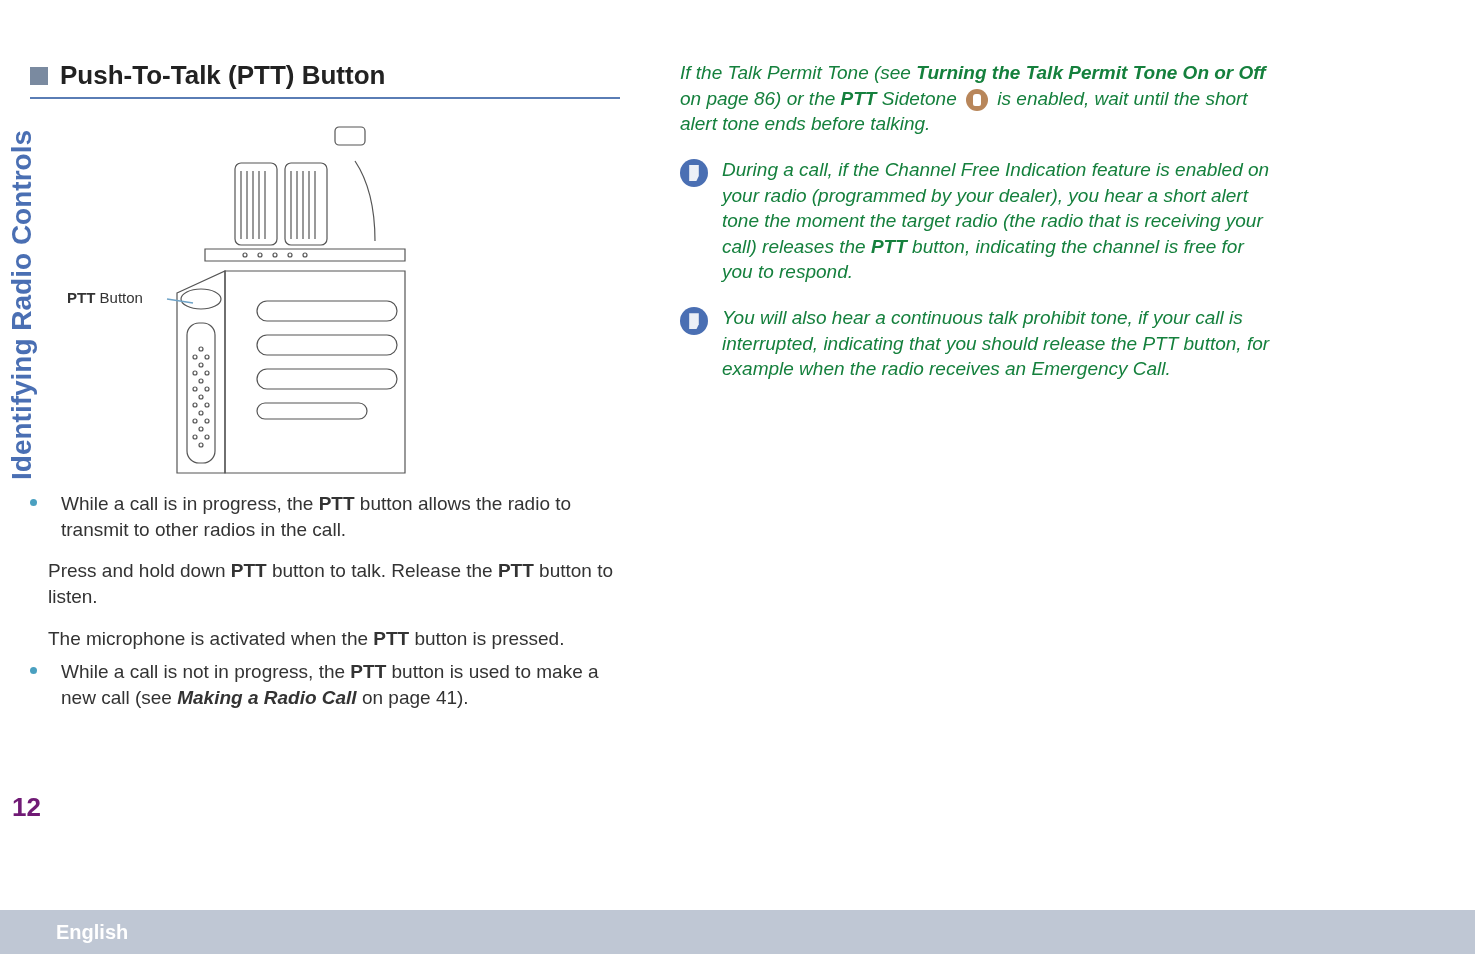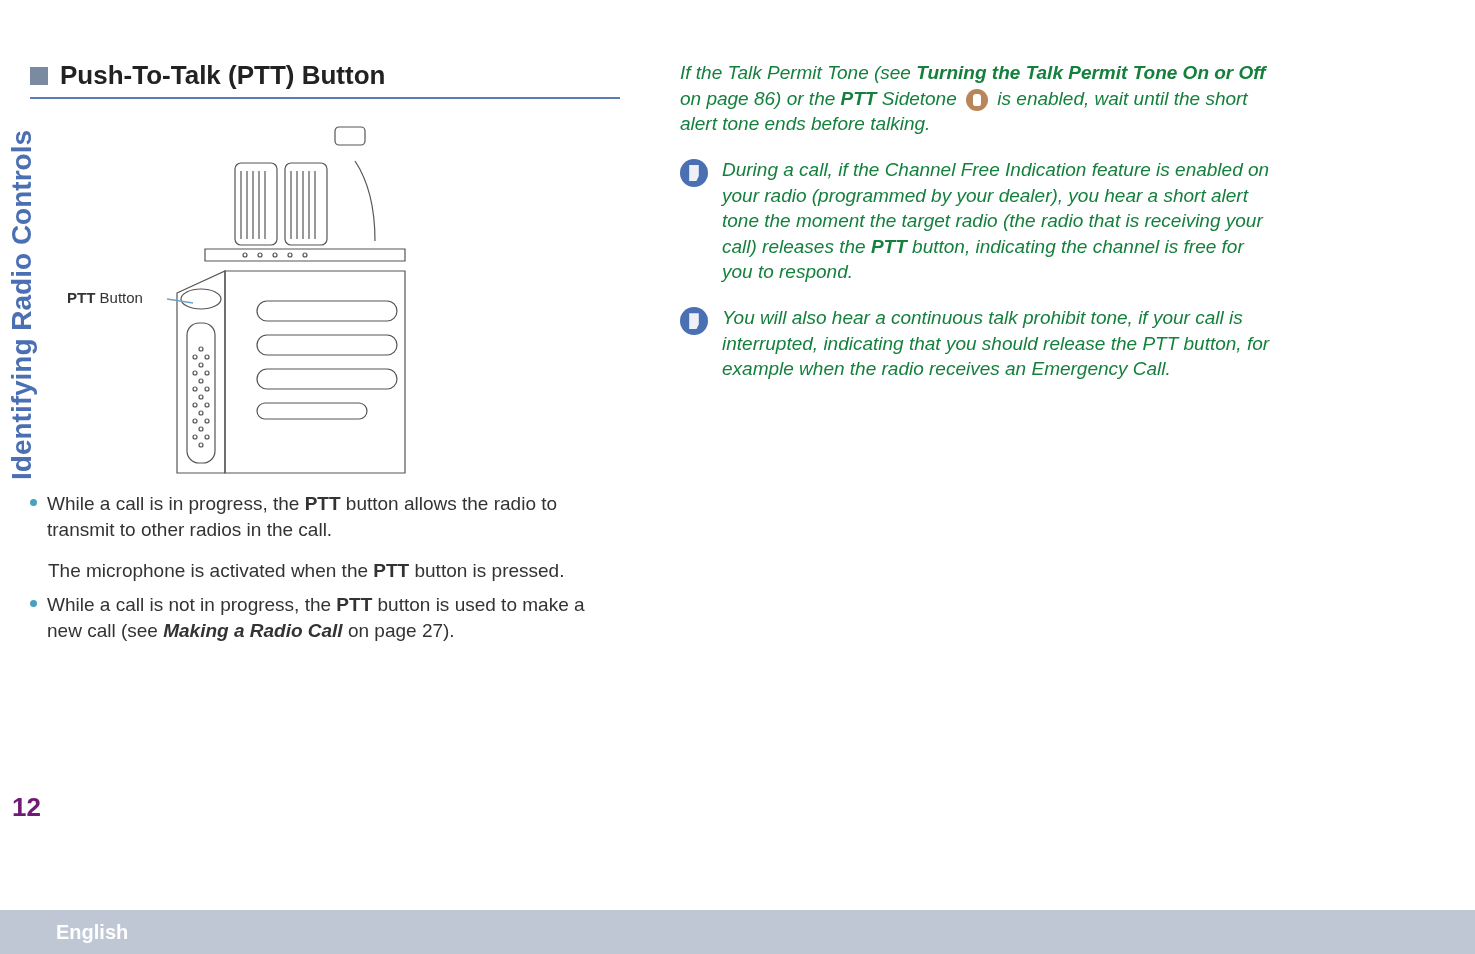--- a/index.html
+++ b/index.html
@@ -16,21 +16,21 @@
   .section-title { font-size: 26px; font-weight: bold; color: #222; }
   .section-underline { height: 2px; background: #5a7db5; margin-top: 6px; margin-bottom: 22px; }
   .body-text { font-size: 19px; line-height: 1.35; color: #15803d; }
   .bold { font-weight: bold; }
   .italic { font-style: italic; }
   .bolditalic { font-weight: bold; font-style: italic; }
   .figure-wrap { text-align: center; margin: 8px 0 6px 0; }
   .figure { display: inline-block; position: relative; }
   .figure-caption { position: absolute; left: -100px; top: 168px; font-size: 15px; text-align: center; width: 120px; }
   .bullets { margin-top: 4px; }
-  .bullet { display: flex; gap: 10px; margin-bottom: 10px; }
+  .bullet { display: flex; gap: 24px; margin-bottom: 10px; }
   .bullet-dot { width: 7px; height: 7px; background: #4aa0c0; border-radius: 50%; margin-top: 8px; flex-shrink: 0; }
   .bullet-content { font-size: 19px; line-height: 1.35; }
   .para-indent { margin-left: 18px; margin-top: 16px; margin-bottom: 8px; font-size: 19px; line-height: 1.35; }
   .note-row { display: flex; gap: 14px; margin-top: 20px; }
   .note-icon { width: 28px; height: 28px; border-radius: 50%; background: #4a6fb3; flex-shrink: 0; position: relative; margin-top: 2px; }
   .note-icon::after { content: ""; position: absolute; left: 8px; top: 6px; width: 12px; height: 16px; background: linear-gradient(#fff,#fff); clip-path: polygon(10% 0,90% 0,90% 70%,70% 100%,10% 100%); opacity: .9; }
   .inline-icon { display: inline-block; width: 22px; height: 22px; border-radius: 50%; background: #b8865a; vertical-align: middle; position: relative; margin: 0 4px; }
   .inline-icon::after { content: ""; position: absolute; left: 7px; top: 5px; width: 8px; height: 12px; background: #fff; border-radius: 3px 3px 2px 2px; }
   .radio-svg { width: 360px; height: 360px; }
 </style>
@@ -125,30 +125,33 @@
 
       <div class="bullets">
         <div class="bullet">
           <div class="bullet-dot"></div>
           <div class="bullet-content">
             <span>While a call is in progress, the </span><span class="bold">PTT</span><span> button allows the radio to transmit to other radios in the call.</span>
           </div>
         </div>
       </div>
 
+      <p class="para-indent">
+        <span>Press and hold down </span><span class="bold">PTT</span><span> button to talk. Release the </span><span class="bold">PTT</span><span> button to listen.</span>
+      </p>
 
       <p class="para-indent">
         <span>The microphone is activated when the </span><span class="bold">PTT</span><span> button is pressed.</span>
       </p>
 
       <div class="bullets">
         <div class="bullet">
           <div class="bullet-dot"></div>
           <div class="bullet-content">
-            <span>While a call is not in progress, the </span><span class="bold">PTT</span><span> button is used to make a new call (see </span><span class="bolditalic">Making a Radio Call</span><span> on page 27).</span>
+            <span>While a call is not in progress, the </span><span class="bold">PTT</span><span> button is used to make a new call (see </span><span class="bolditalic">Making a Radio Call</span><span> on page 41).</span>
           </div>
         </div>
       </div>
     </div>
 
     <div class="col">
       <p class="body-text italic" style="margin-top:10px;">
         <span>If the Talk Permit Tone (see </span><span class="bolditalic">Turning the Talk Permit Tone On or Off</span><span> on page 86) or the </span><span class="bolditalic">PTT</span><span> Sidetone </span><span class="inline-icon"></span><span>  is enabled, wait until the short alert tone ends before talking.</span>
       </p>
 

